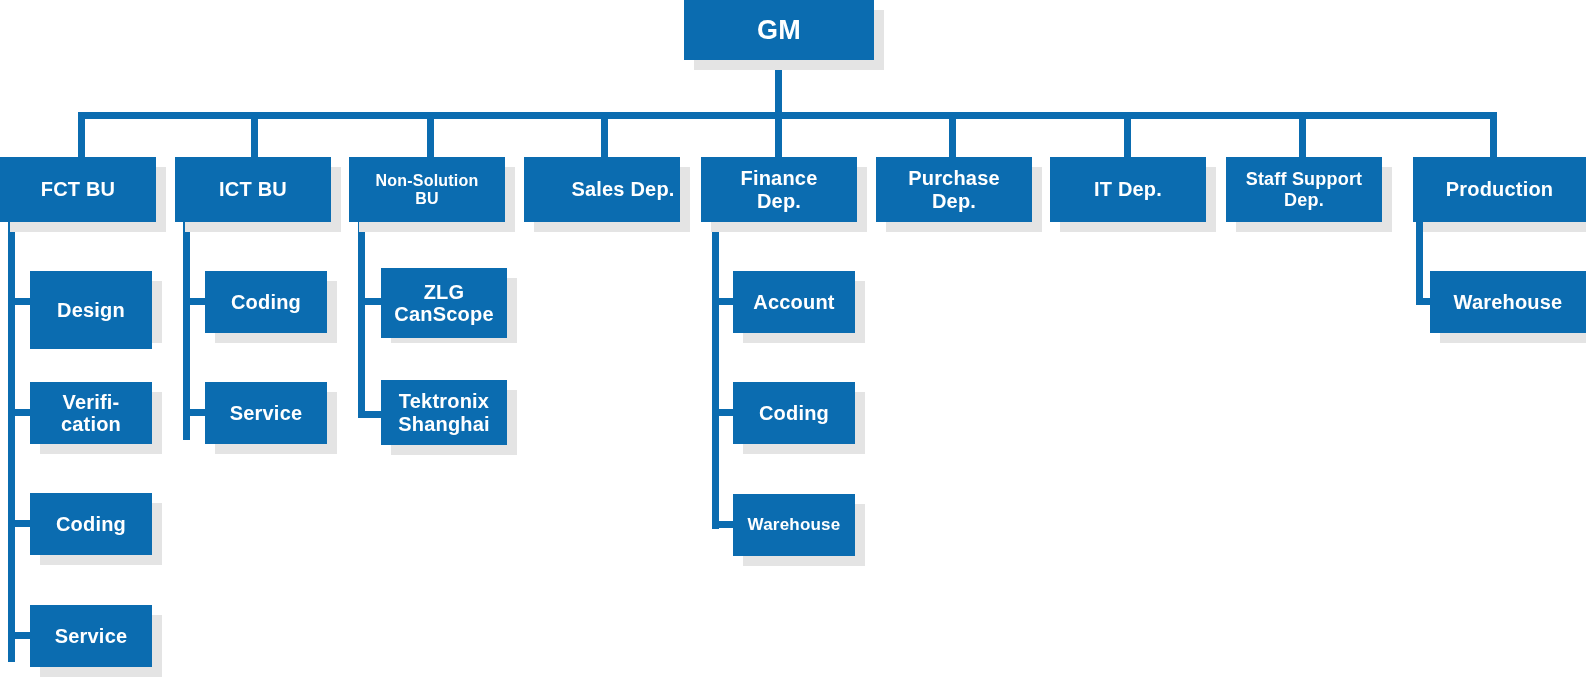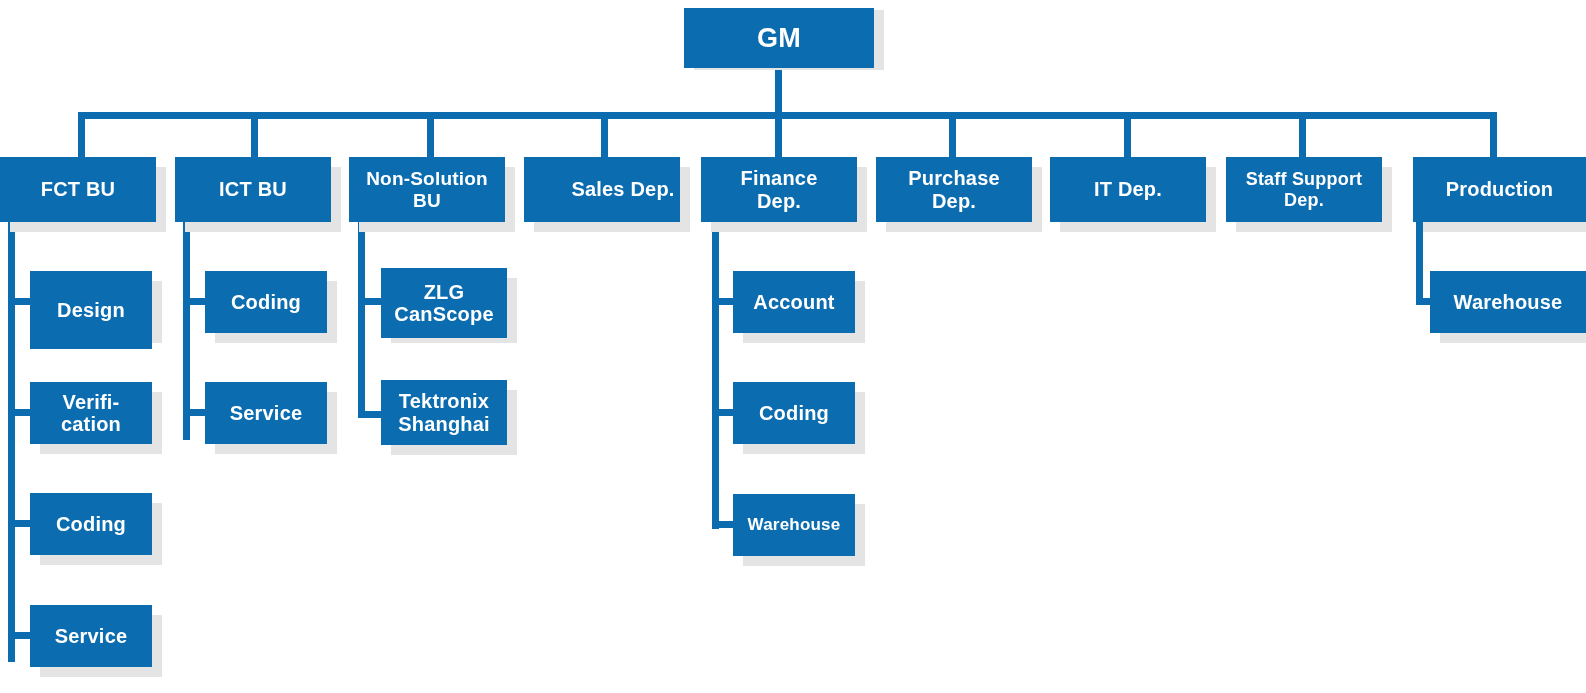--- a/index.html
+++ b/index.html
@@ -41,32 +41,32 @@
     background: #e4e4e4;
     z-index: 1;
   }
   .node-label {
     display: block;
     white-space: pre-line;
   }
   
   .fs-gm    { font-size: 27px; }
   .fs-dept  { font-size: 20px; }
-  .fs-dept2 { font-size: 19px; }
+  .fs-dept2 { font-size: 16px; }
   .fs-small { font-size: 18px; }
   .fs-child { font-size: 20px; }
   .fs-tiny  { font-size: 17px; }
 </style>
 </head>
 <body>
 
 <div id="canvas">
 
   <div class="shadow" style="left:694px; top:10px; width:190px; height:60px;"></div>
-  <div class="node fs-gm" style="left:684px; top:8px; width:190px; height:60px;">
+  <div class="node fs-gm" style="left:684px; top:0px; width:190px; height:60px;">
     <span class="node-label">GM</span>
   </div>
 
   <div class="line" style="left:775px; top:60px; width:7px; height:52px;"></div>
 
   <div class="line" style="left:78px; top:112px; width:1419px; height:7px;"></div>
 
   <div class="line" style="left:78px; top:112px; width:7px; height:47px;"></div>
   <div class="line" style="left:251px; top:112px; width:7px; height:47px;"></div>
   <div class="line" style="left:427px; top:112px; width:7px; height:47px;"></div>

